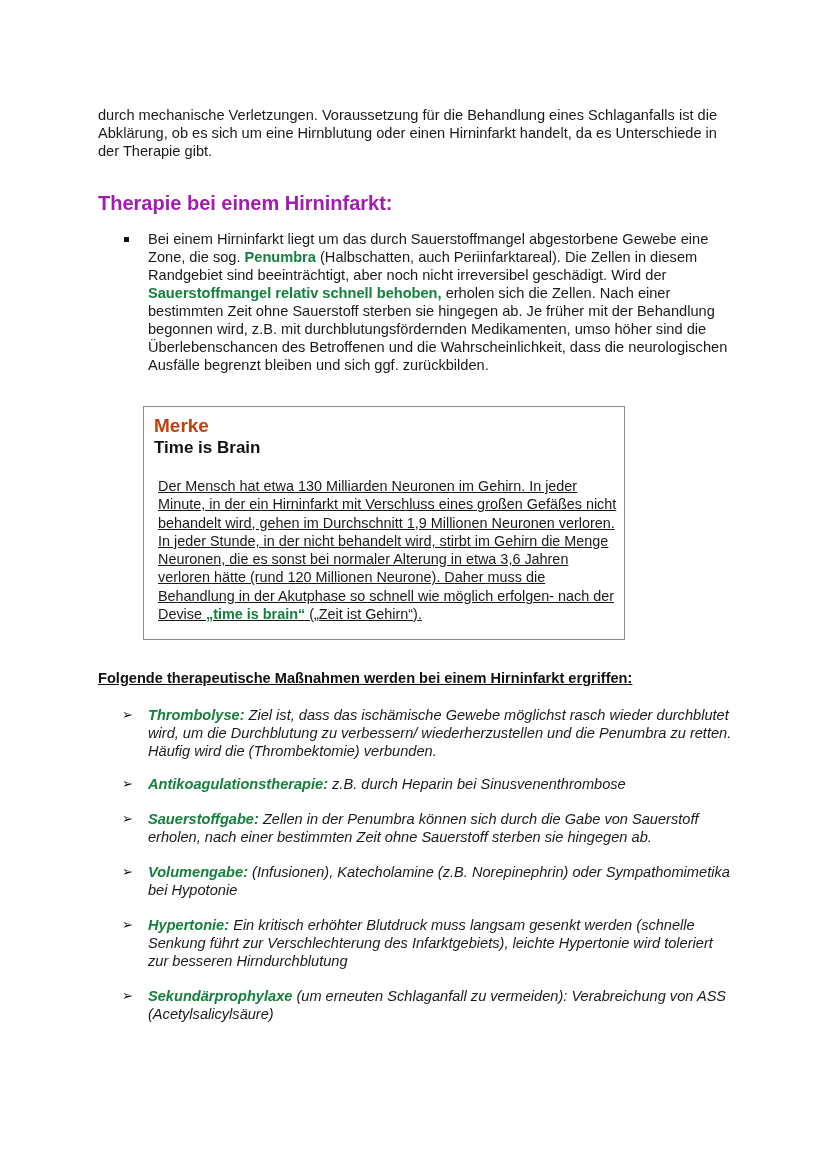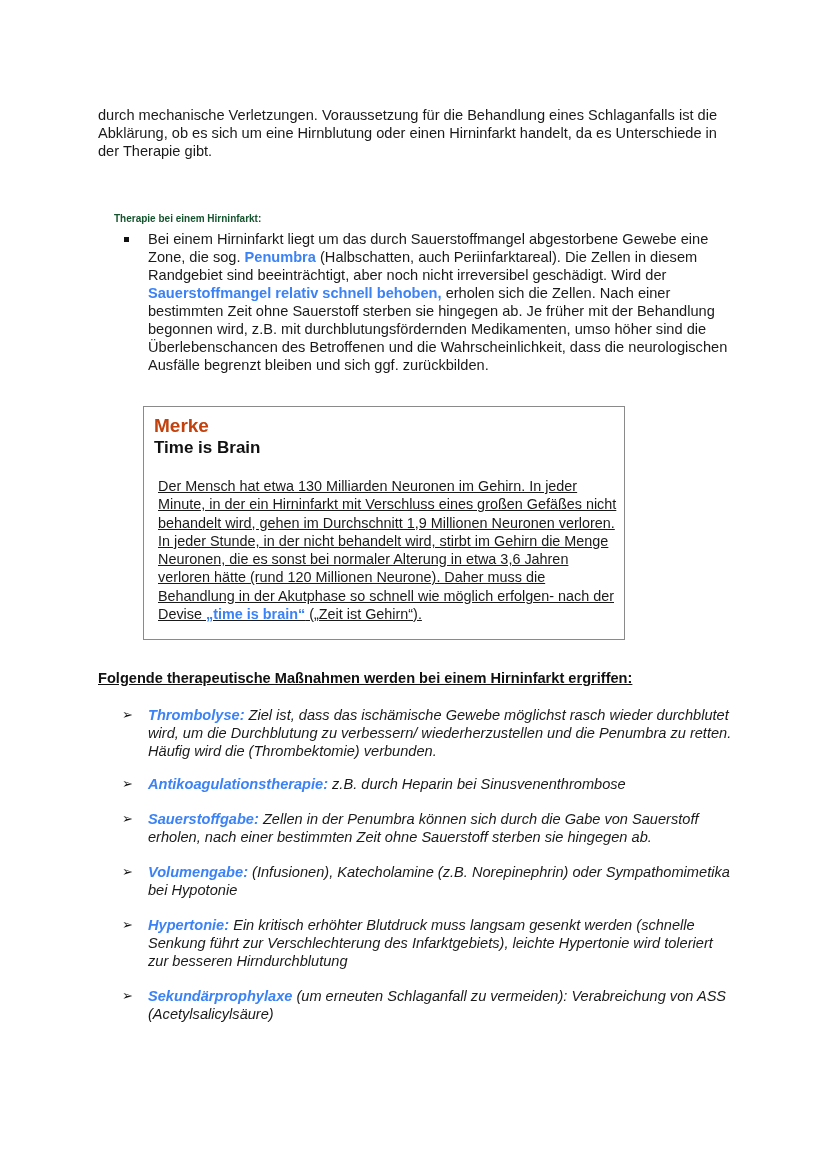--- a/index.html
+++ b/index.html
@@ -24,24 +24,24 @@
     }
     .p-intro {
       position: absolute;
       left: 98px; top: 106px;
       width: 640px;
       margin: 0;
     }
     .h-blue {
       position: absolute;
       left: 98px; top: 194px;
-      margin: 16px;
-      font-size: 10px;
+      margin: 0;
+      font-size: 20px;
       font-weight: bold;
-      color: #14532d;
+      color: #a21caf;
     }
     .bullet-square {
       position: absolute;
       left: 120px; top: 230px;
       width: 610px;
       margin: 0;
     }
     .bullet-square .sq {
       position: absolute;
       left: 4px; top: 7px;
@@ -107,21 +107,21 @@
       left: 0; top: 0;
       font-size: 13px;
       color: #111;
     }
     .measure .txt {
       position: absolute;
       left: 26px; top: 0;
       width: 585px;
       font-style: italic;
     }
-    b { font-weight: bold; color: #3b82f6; }
+    b { font-weight: bold; color: #15803d; }
   </style>
 </head>
 <body>
 
 <div class="page">
 
   <p class="p-intro">durch mechanische Verletzungen. Voraussetzung für die Behandlung eines Schlaganfalls ist die Abklärung, ob es sich um eine Hirnblutung oder einen Hirninfarkt handelt, da es Unterschiede in der Therapie gibt.</p>
 
   <h3 class="h-blue">Therapie bei einem Hirninfarkt:</h3>
 

